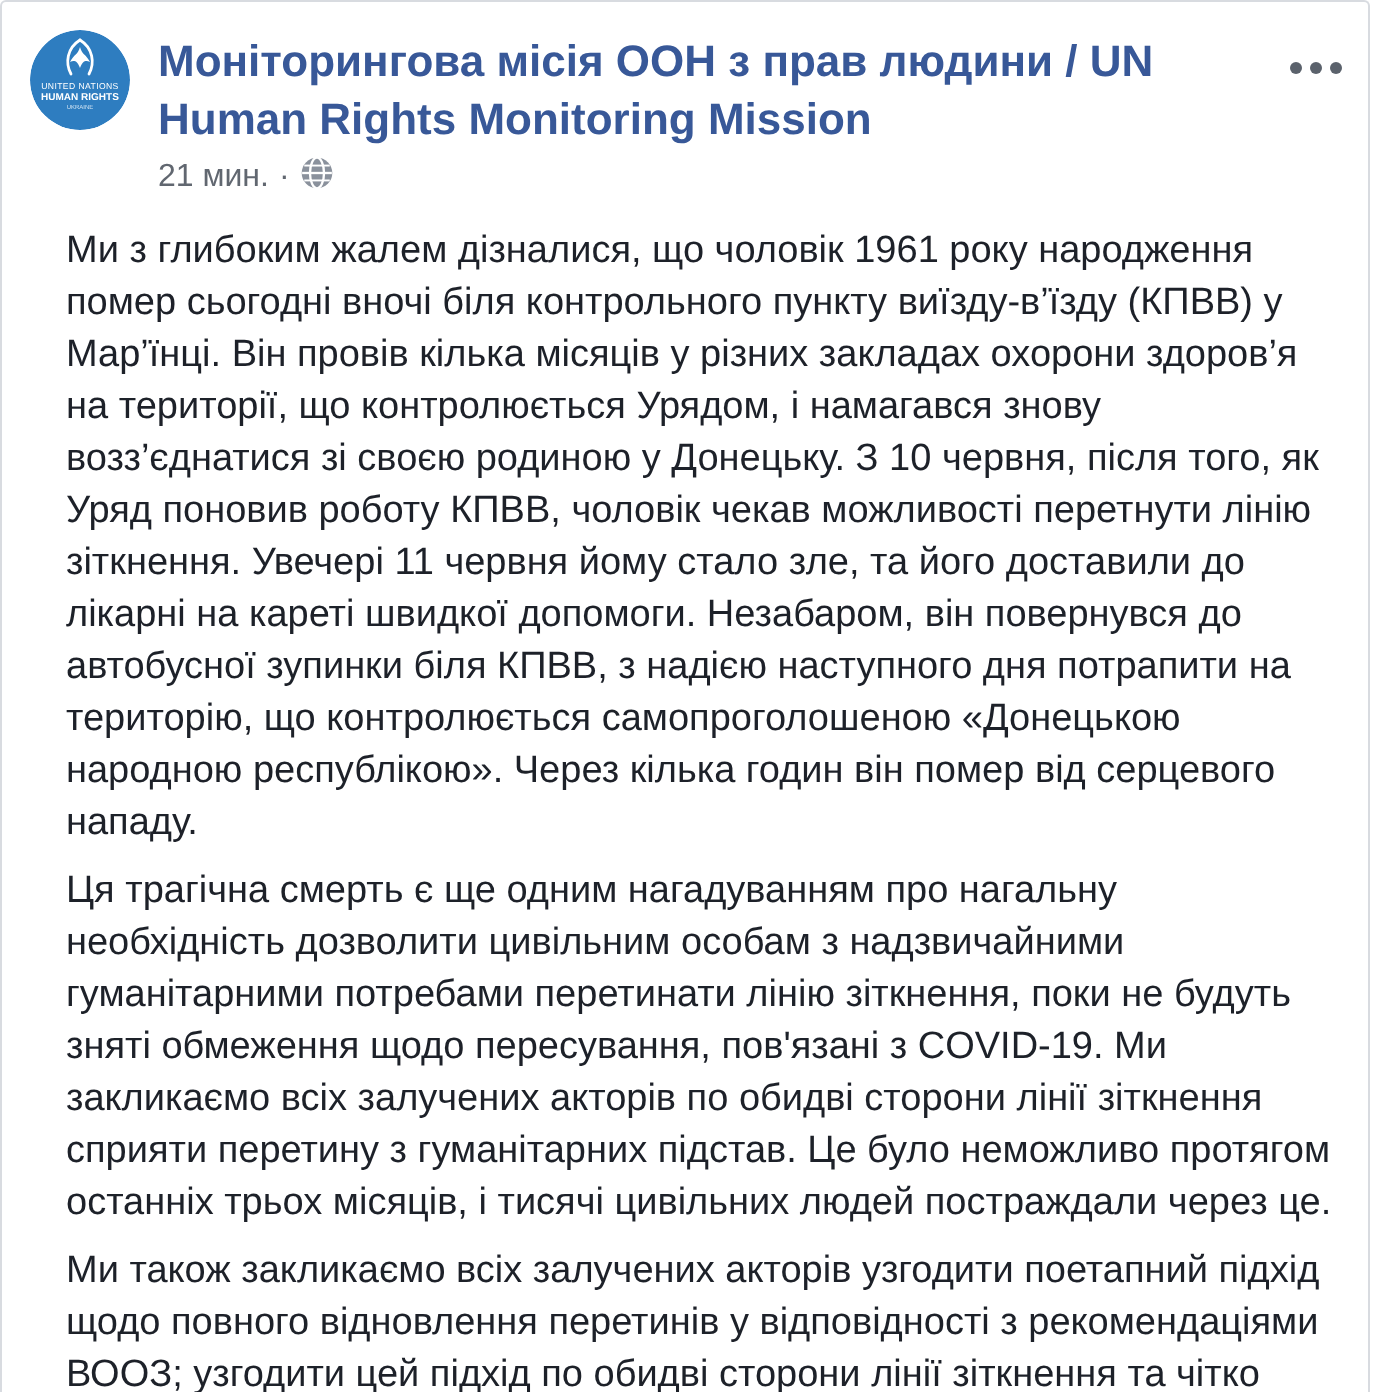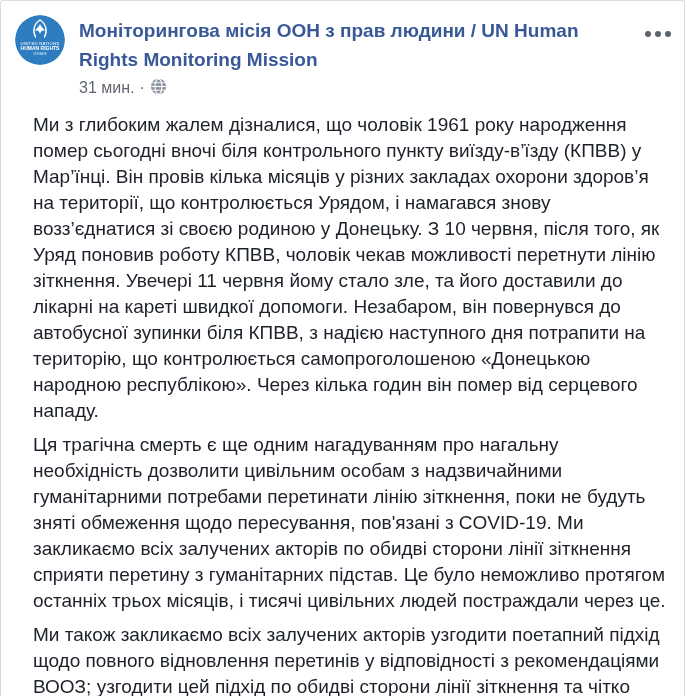--- a/index.html
+++ b/index.html
@@ -31,21 +31,21 @@
     width: 50px; height: 50px;
     border-radius: 50%;
     overflow: hidden;
     flex: 0 0 50px;
     cursor: pointer;
   }
   .header-text { margin-left: 14px; padding-top: 1px; }
   .page-name {
     color: #385898;
     font-weight: bold;
-    font-size: 19px;
+    font-size: 22px;
     line-height: 29px;
     max-width: 545px;
     cursor: pointer;
     text-decoration: none;
     display: block;
   }
   .meta-line {
     margin-top: 3px;
     font-size: 16px;
     color: #616770;
@@ -99,21 +99,21 @@
         <path d="M20 16 C22 12 24 12.5 25 8.5 C26 12.5 28 12 30 16 C28 15 26.4 15.2 25 19 C23.6 15.2 22 15 20 16 Z" fill="#ffffff"></path>
         <text x="25" y="29.5" text-anchor="middle" font-size="4.3" letter-spacing="0.2" fill="#ffffff">UNITED NATIONS</text>
         <text x="25" y="35" text-anchor="middle" font-size="5" font-weight="bold" fill="#ffffff">HUMAN RIGHTS</text>
         <text x="25" y="39.5" text-anchor="middle" font-size="3" fill="#cfe3f3">UKRAINE</text>
       </svg>
     </div>
 
     <div class="header-text">
       <a class="page-name">Моніторингова місія ООН з прав людини / UN Human Rights Monitoring Mission</a>
       <div class="meta-line">
-        <span class="timestamp">31 мин.</span>
+        <span class="timestamp">21 мин.</span>
         <span>·</span>
         <span class="globe">
           <svg width="17" height="17" viewBox="0 0 16 16">
             <circle cx="8" cy="8" r="7.2" fill="#8a919c"></circle>
             <g fill="none" stroke="#ffffff" stroke-width="1.1">
               <ellipse cx="8" cy="8" rx="3.3" ry="7.2"></ellipse>
               <path d="M1 8 H15"></path>
               <path d="M2 4.5 H14" stroke-width="0.9"></path>
               <path d="M2 11.5 H14" stroke-width="0.9"></path>
             </g>

